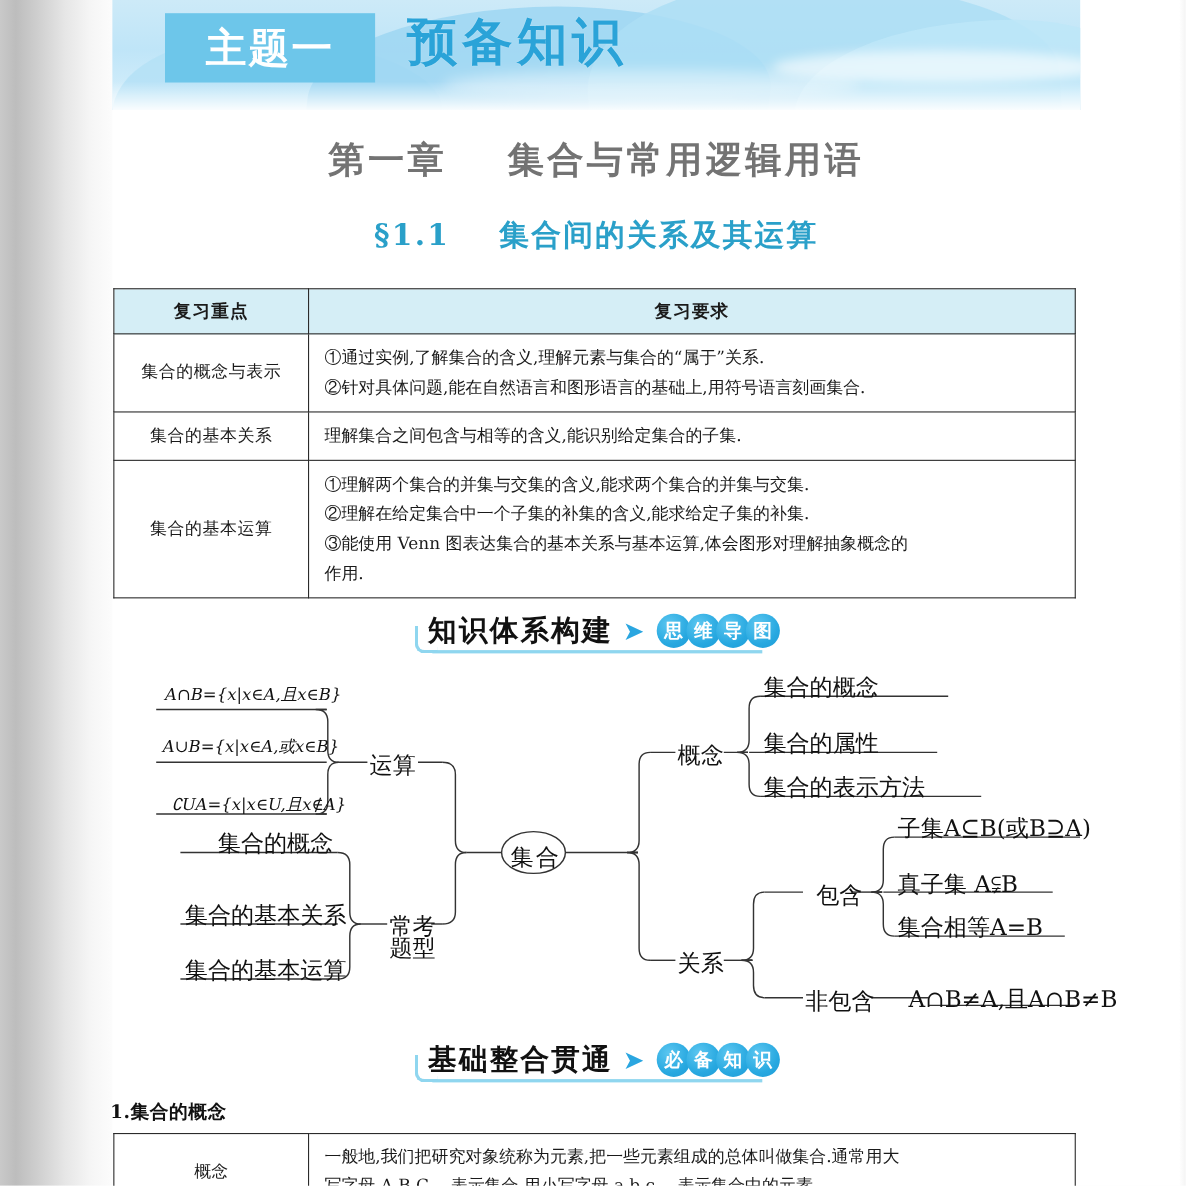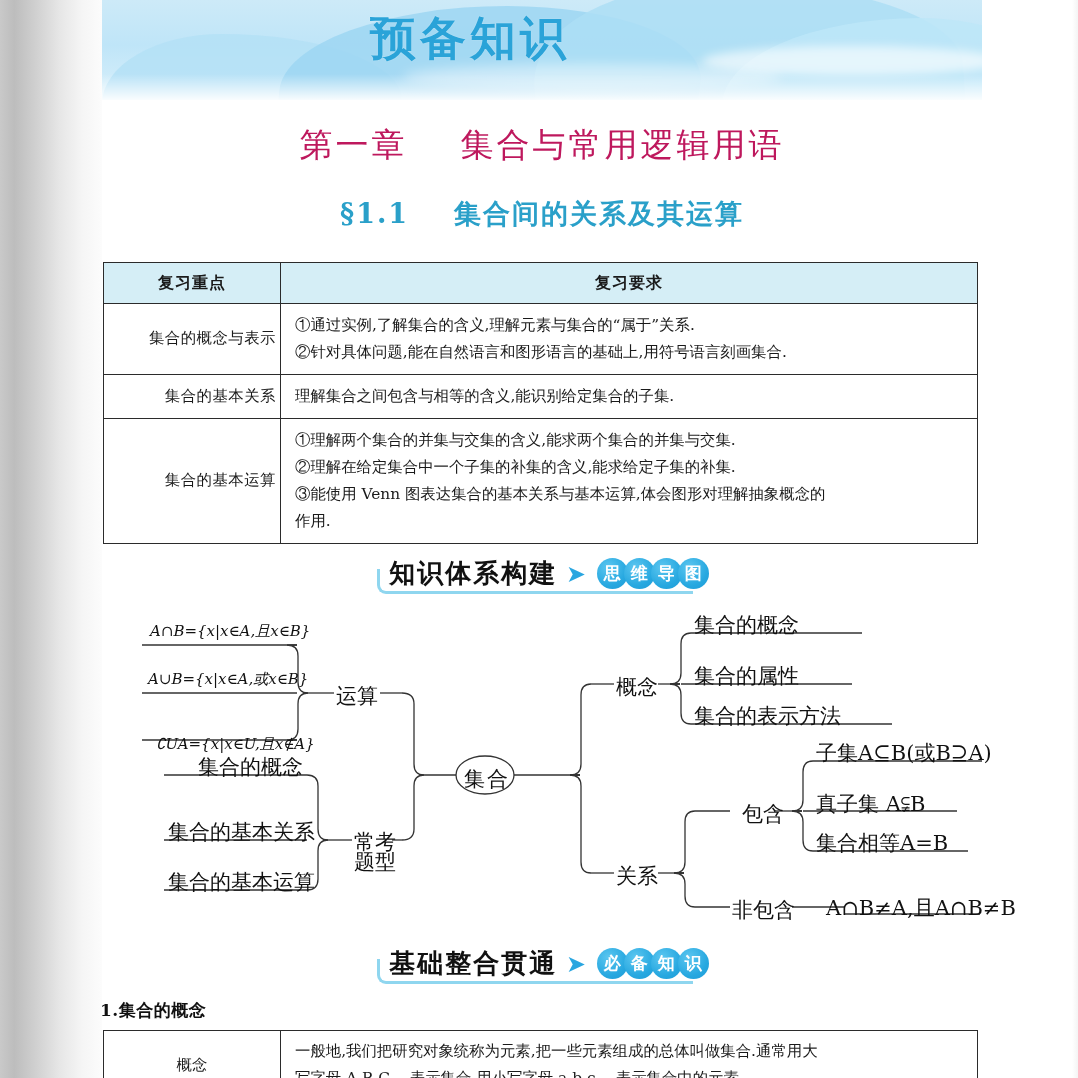--- a/index.html
+++ b/index.html
@@ -124,23 +124,23 @@
     letter-spacing: 4px;
     text-shadow: 0 0 1px rgba(255,255,255,.7);
   }
 
   
   #chapter-title {
     position: absolute;
     left: 102px; top: 123px;
     width: 880px;
     text-align: center;
-    color: #be185d;
+    color: #737373;
     font-size: 33px;
-    font-weight: normal;
+    font-weight: bold;
     letter-spacing: 3px;
   }
   #chapter-title .gap { display:inline-block; width: 26px; }
   #section-title {
     position: absolute;
     left: 102px; top: 196px;
     width: 880px;
     text-align: center;
     color: #2aa0c9;
     font-size: 27px;
@@ -167,21 +167,21 @@
     margin-left: 12px;
   }
   #review-table thead th {
     background: #d5eef6;
     height: 38px;
     font-weight: bold;
     font-size: 16px;
     letter-spacing: 1px;
   }
   #review-table td.k {
-    text-align: right;
+    text-align: center;
     vertical-align: middle;
     letter-spacing: .5px;
     padding: 6px 4px;
   }
   #review-table td.v {
     padding: 8px 10px 8px 14px;
     line-height: 1.75;
     vertical-align: middle;
   }
   .col-k { width: 174px; }
@@ -308,20 +308,23 @@
 <div id="page">
 
   <div id="banner">
     <div class="mtn" id="mtn4"></div>
     <div class="mtn" id="mtn1"></div>
     <div class="mtn" id="mtn2"></div>
     <div class="mtn" id="mtn3"></div>
     <div id="cloud1"></div>
     <div id="cloud2"></div>
     <div id="banner-fade"></div>
+    <div id="topic-chip">
+      <span>主题一</span>
+    </div>
     <div id="banner-title">预备知识</div>
   </div>
 
   <div id="chapter-title">
     <span>第一章</span>
     <span class="gap"></span>
     <span>集合与常用逻辑用语</span>
   </div>
 
   <div id="section-title">
@@ -439,21 +442,21 @@
         <line x1="593" y1="307" x2="628" y2="307"></line>
         <line x1="690" y1="307" x2="742" y2="307"></line>
         <line x1="742" y1="314" x2="878" y2="314"></line>
       </g>
 
       <ellipse cx="383" cy="175" rx="29" ry="19" fill="#fff" stroke="#333" stroke-width="1.3"></ellipse>
     </svg>
 
     <div class="mm-label mm-formula" style="left:48px; top:22px;">A∩B={x|x∈A,且x∈B}</div>
     <div class="mm-label mm-formula" style="left:46px; top:70px;">A∪B={x|x∈A,或x∈B}</div>
-    <div class="mm-label mm-formula" style="left:54px; top:135px;">∁UA={x|x∈U,且x∉A}</div>
+    <div class="mm-label mm-formula" style="left:54px; top:122px;">∁UA={x|x∈U,且x∉A}</div>
     <div class="mm-label" style="left:234px; top:82px;">运算</div>
 
     <div class="mm-label" style="left:96px; top:153px;">集合的概念</div>
     <div class="mm-label" style="left:66px; top:218px;">集合的基本关系</div>
     <div class="mm-label" style="left:66px; top:268px;">集合的基本运算</div>
     <div class="mm-label" style="left:252px; top:228px;">常考</div>
     <div class="mm-label" style="left:252px; top:248px;">题型</div>
 
     <div class="mm-label" style="left:362px; top:165px; letter-spacing:2px;">集合</div>
 

